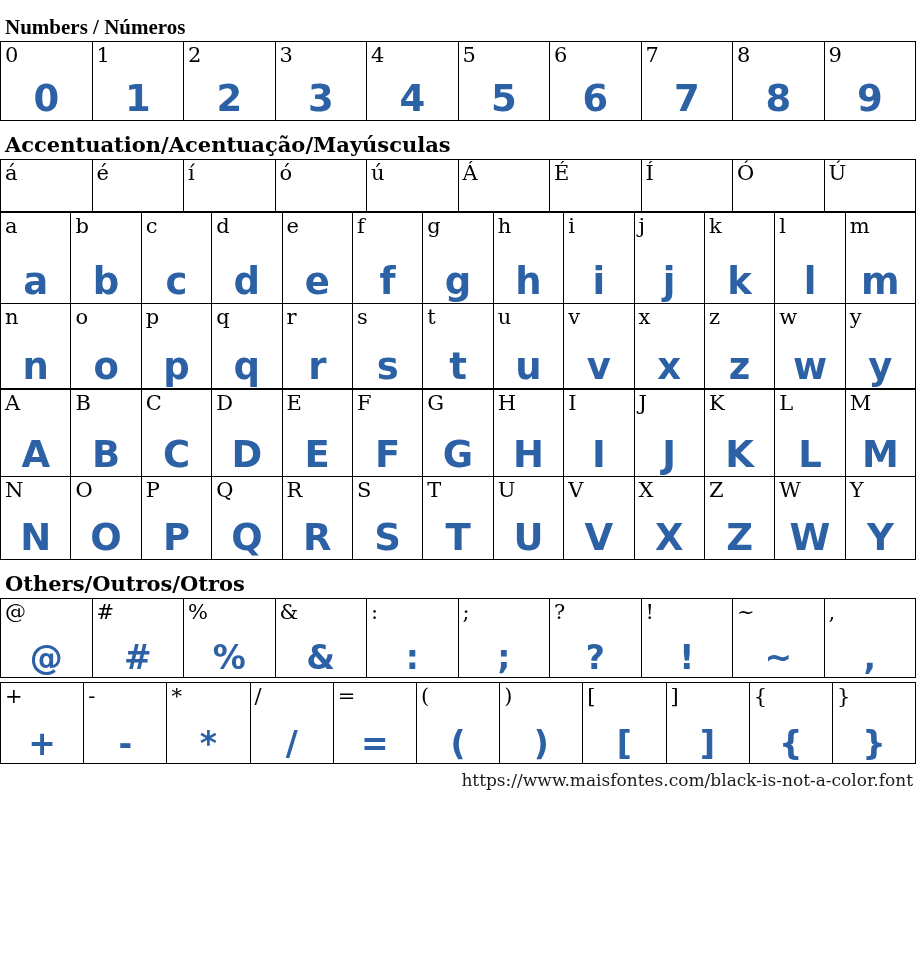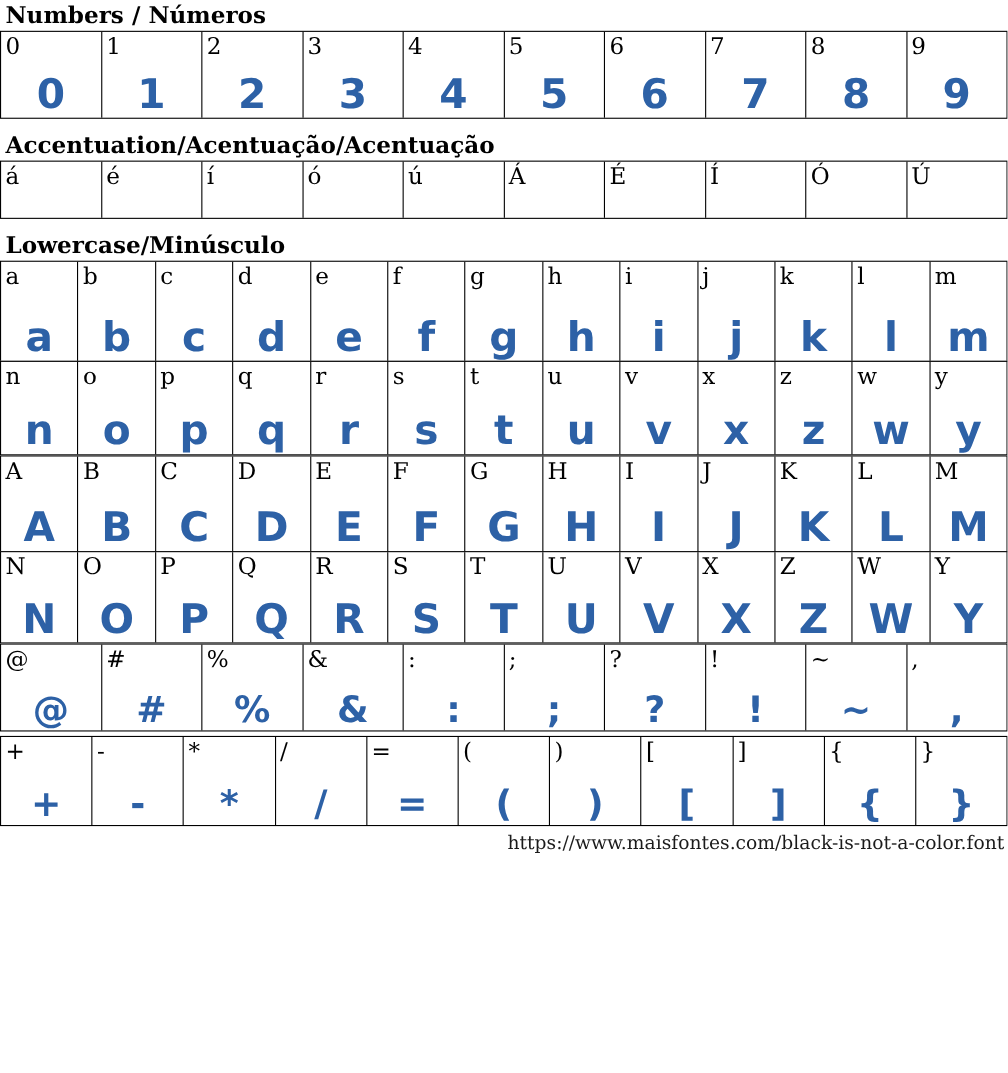--- a/index.html
+++ b/index.html
@@ -6,21 +6,21 @@
   body {
     width:916px; height:975px; position:relative;
     font-family:"DejaVu Serif", serif;
     -webkit-font-smoothing:antialiased;
   }
   #specimen { width:916px; }
   .section-title {
     font-size:21px; font-weight:bold; color:#000;
     margin:13px 0 3px 5px; line-height:1.05;
   }
-  .section:first-child .section-title { margin-top:3px; }
+  .section:first-child .section-title { margin-top:16px;font-family:Liberation Serif, serif; }
   .char-row {
     display:flex; width:100%; box-sizing:border-box;
     border:1px solid #000; background:#fff;
   }
   .char-row + .char-row { margin-top:-1px; }
   .section-others .char-row + .char-row { margin-top:4px; }
   .char-cell {
     flex:1 1 0; position:relative; box-sizing:border-box;
     border-left:1px solid #000; overflow:visible;
   }
@@ -85,21 +85,21 @@
           <span class="char-label">8</span>
           <span class="char-glyph glyph-lg" style="color: rgb(45, 97, 166);">8</span>
         </div>
         <div class="char-cell">
           <span class="char-label">9</span>
           <span class="char-glyph glyph-lg" style="color: rgb(45, 97, 166);">9</span>
         </div>
       </div>
     </div>
     <div class="section section-accentuation">
-      <div class="section-title">Accentuation/Acentuação/Acentuação</div>
+      <div class="section-title">Accentuation/Acentuação/Mayúsculas</div>
       <div class="char-row" style="height: 53px;">
         <div class="char-cell">
           <span class="char-label">á</span>
         </div>
         <div class="char-cell">
           <span class="char-label">é</span>
         </div>
         <div class="char-cell">
           <span class="char-label">í</span>
         </div>
@@ -120,21 +120,20 @@
         </div>
         <div class="char-cell">
           <span class="char-label">Ó</span>
         </div>
         <div class="char-cell">
           <span class="char-label">Ú</span>
         </div>
       </div>
     </div>
     <div class="section section-lowercase">
-      <div class="section-title">Lowercase/Minúsculo</div>
       <div class="char-row" style="height: 92px;">
         <div class="char-cell">
           <span class="char-label">a</span>
           <span class="char-glyph glyph-lg" style="color: rgb(45, 97, 166);">a</span>
         </div>
         <div class="char-cell">
           <span class="char-label">b</span>
           <span class="char-glyph glyph-lg" style="color: rgb(45, 97, 166);">b</span>
         </div>
         <div class="char-cell">
@@ -341,20 +340,21 @@
           <span class="char-label">W</span>
           <span class="char-glyph glyph-lg" style="color: rgb(45, 97, 166);">W</span>
         </div>
         <div class="char-cell">
           <span class="char-label">Y</span>
           <span class="char-glyph glyph-lg" style="color: rgb(45, 97, 166);">Y</span>
         </div>
       </div>
     </div>
     <div class="section section-others">
+      <div class="section-title">Others/Outros/Otros</div>
       <div class="char-row" style="height: 80px;">
         <div class="char-cell">
           <span class="char-label">@</span>
           <span class="char-glyph glyph-md" style="color: rgb(45, 97, 166);">@</span>
         </div>
         <div class="char-cell">
           <span class="char-label">#</span>
           <span class="char-glyph glyph-md" style="color: rgb(45, 97, 166);">#</span>
         </div>
         <div class="char-cell">

